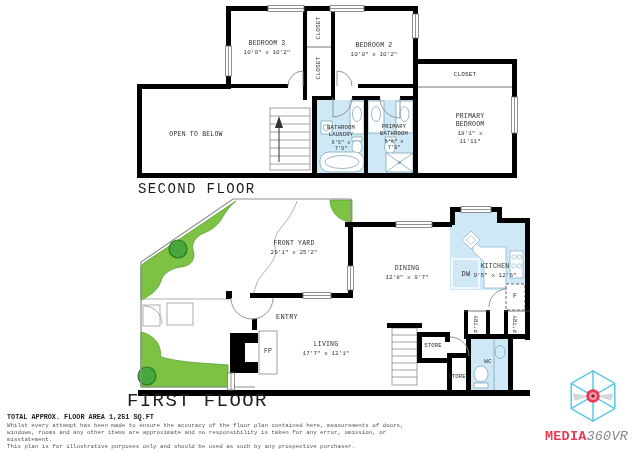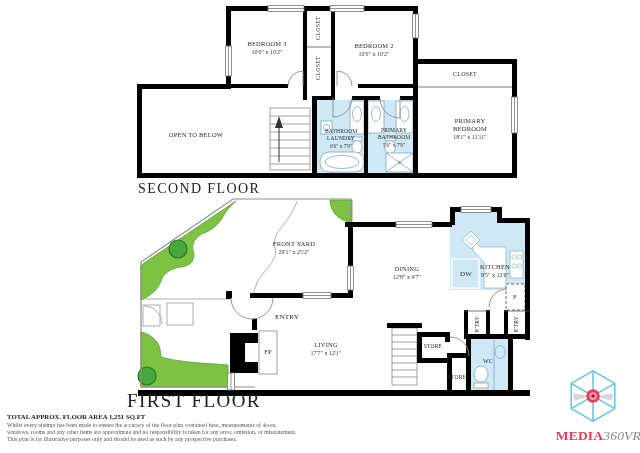--- a/index.html
+++ b/index.html
@@ -1,33 +1,33 @@
 <!DOCTYPE html>
 <html><head>
 <meta charset="utf-8">
 <style>
   html,body{margin:0;padding:0;background:#fff;}
   .canvas{position:relative;width:640px;height:453px;background:#fff;overflow:hidden;
-          font-family:Liberation Serif, serif;}
+          font-family:Liberation Mono, monospace;}
   svg.plan{position:absolute;left:0;top:0;}
   .lbl{position:absolute;transform:translate(-50%,-50%);text-align:center;color:#2e2e2e;white-space:nowrap;z-index:5;}
   .lbl .nm{display:block;font-size:6.5px;letter-spacing:.2px;line-height:1.25;}
   .lbl .dm{display:block;font-size:6px;line-height:1.25;margin-top:1px;color:#3a3a3a;}
   .lbl.wrap{white-space:normal;}
   .lbl.vert{transform:translate(-50%,-50%) rotate(-90deg);}
   .lbl.tiny .nm{font-size:5.5px;}
   .lbl.tiny .dm{font-size:5.3px;}
   .lbl.small .nm{font-size:6px;}
   .floor-lbl{position:absolute;font-size:14px;letter-spacing:1.4px;color:#1d1d1d;font-weight:500;z-index:5;}
   .footer{position:absolute;left:7px;top:411px;width:420px;z-index:5;}
   .footer .addr{font-size:9px;font-weight:bold;color:#111;}
   .footer .area{font-size:6.8px;font-weight:bold;color:#222;margin-top:2px;}
   .footer .disc{font-size:5.8px;color:#555;line-height:1.2;margin-top:2px;}
   .footer .disc div{display:block;}
-  .logo{position:absolute;left:545px;top:367px;width:96px;text-align:right;z-index:5;}
+  .logo{position:absolute;left:545px;top:367px;width:96px;text-align:left;z-index:5;}
   .logo .brand{margin-top:-3px;font-size:13.5px;letter-spacing:.2px;white-space:nowrap;}
   .logo .brand .media{color:#e73a57;font-weight:bold;}
   .logo .brand .x360{color:#83878b;font-style:italic;}
 </style>
 </head>
 <body>
 
 <div class="canvas">
 
   <svg class="plan" width="640" height="453" viewBox="0 0 640 453">

